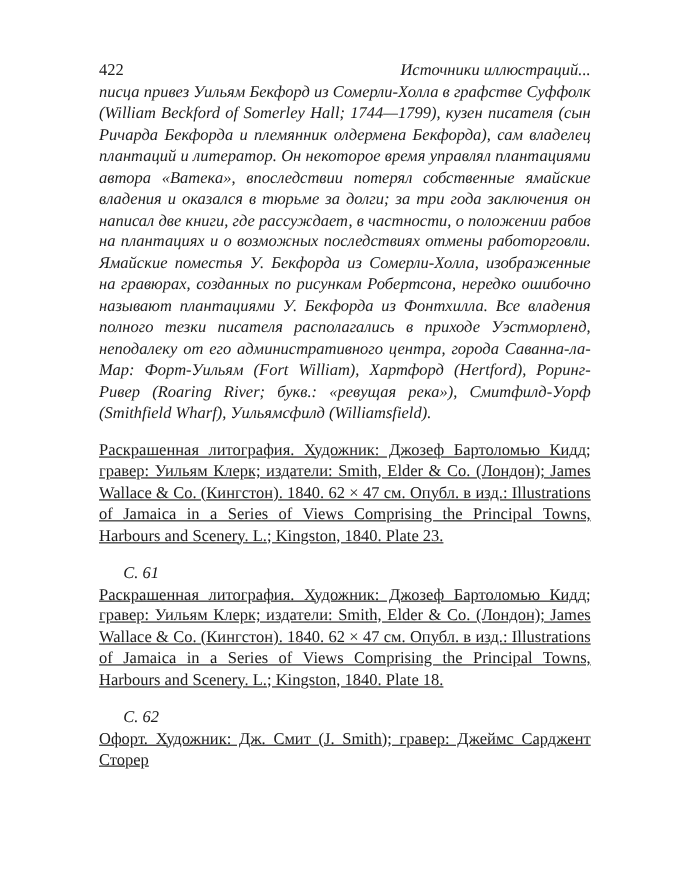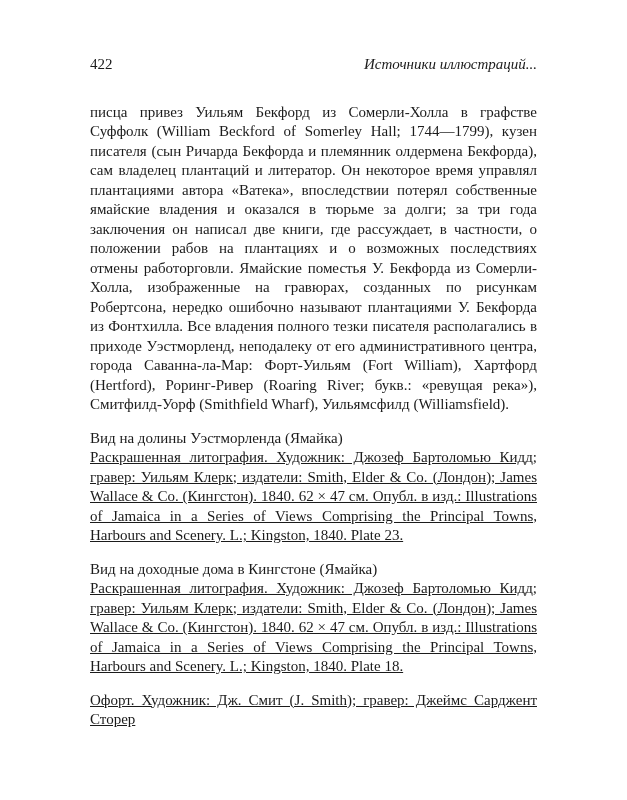--- a/index.html
+++ b/index.html
@@ -15,39 +15,39 @@
     background: #ffffff;
     color: #1b1b1b;
     font-family: "Liberation Serif", "DejaVu Serif", serif;
     font-size: 15px;
     line-height: 1.3;
     padding: 55px 90px 0 90px;
     overflow: hidden;
   }
   .running-head {
     position: relative;
-    margin-bottom: 28px;
   }
   .folio {
     position: absolute;
     left: 0;
     top: 0;
     font-style: normal;
   }
   .running-title {
     display: block;
     text-align: right;
     font-style: italic;
   }
   .text-block p {
     margin: 0;
   }
   .para {
     text-align: justify;
     hyphens: auto;
+    font-style: italic;
     -webkit-hyphens: auto;
   }
   .entry {
     margin-top: 14px;
   }
   .entry-heading {
     font-style: italic;
     padding-left: 22px;
   }
   .entry-title {
@@ -68,28 +68,28 @@
   <header class="running-head">
     <span class="folio">422</span>
     <span class="running-title">Источники иллюстраций...</span>
   </header>
 
   <main class="text-block">
 
     <p class="para">писца привез Уильям Бекфорд из Сомерли-Холла в графстве Суффолк (William Beckford of Somerley Hall; 1744—1799), кузен писателя (сын Ричарда Бекфорда и племянник олдермена Бекфорда), сам владелец плантаций и литератор. Он некоторое время управлял плантациями автора «Ватека», впоследствии потерял собственные ямайские владения и оказался в тюрьме за долги; за три года заключения он написал две книги, где рассуждает, в частности, о положении рабов на плантациях и о возможных последствиях отмены работорговли. Ямайские поместья У. Бекфорда из Сомерли-Холла, изображенные на гравюрах, созданных по рисункам Робертсона, нередко ошибочно называют плантациями У. Бекфорда из Фонтхилла. Все владения полного тезки писателя располагались в приходе Уэстморленд, неподалеку от его административного центра, города Саванна-ла-Мар: Форт-Уильям (Fort William), Хартфорд (Hertford), Роринг-Ривер (Roaring River; букв.: «ревущая река»), Смитфилд-Уорф (Smithfield Wharf), Уильямсфилд (Williamsfield).</p>
 
     <section class="entry">
-      <p class="entry-title">Вид на долины Уэстморленда (Ямайка)</p>
       <p class="entry-desc">Раскрашенная литография. Художник: Джозеф Бартоломью Кидд; гравер: Уильям Клерк; издатели: Smith, Elder &amp; Co. (Лондон); James Wallace &amp; Co. (Кингстон). 1840. 62 × 47 см. Опубл. в изд.: Illustrations of Jamaica in a Series of Views Comprising the Principal Towns, Harbours and Scenery. L.; Kingston, 1840. Plate 23.</p>
     </section>
 
     <section class="entry">
-      <p class="entry-title">Вид на доходные дома в Кингстоне (Ямайка)</p>
+      <p class="entry-heading">С. 61</p>
       <p class="entry-desc">Раскрашенная литография. Художник: Джозеф Бартоломью Кидд; гравер: Уильям Клерк; издатели: Smith, Elder &amp; Co. (Лондон); James Wallace &amp; Co. (Кингстон). 1840. 62 × 47 см. Опубл. в изд.: Illustrations of Jamaica in a Series of Views Comprising the Principal Towns, Harbours and Scenery. L.; Kingston, 1840. Plate 18.</p>
     </section>
 
     <section class="entry">
+      <p class="entry-heading">С. 62</p>
       <p class="entry-desc">Офорт. Художник: Дж. Смит (J. Smith); гравер: Джеймс Сарджент Сторер</p>
     </section>
 
   </main>
 
 </div>
 
 </body></html>

